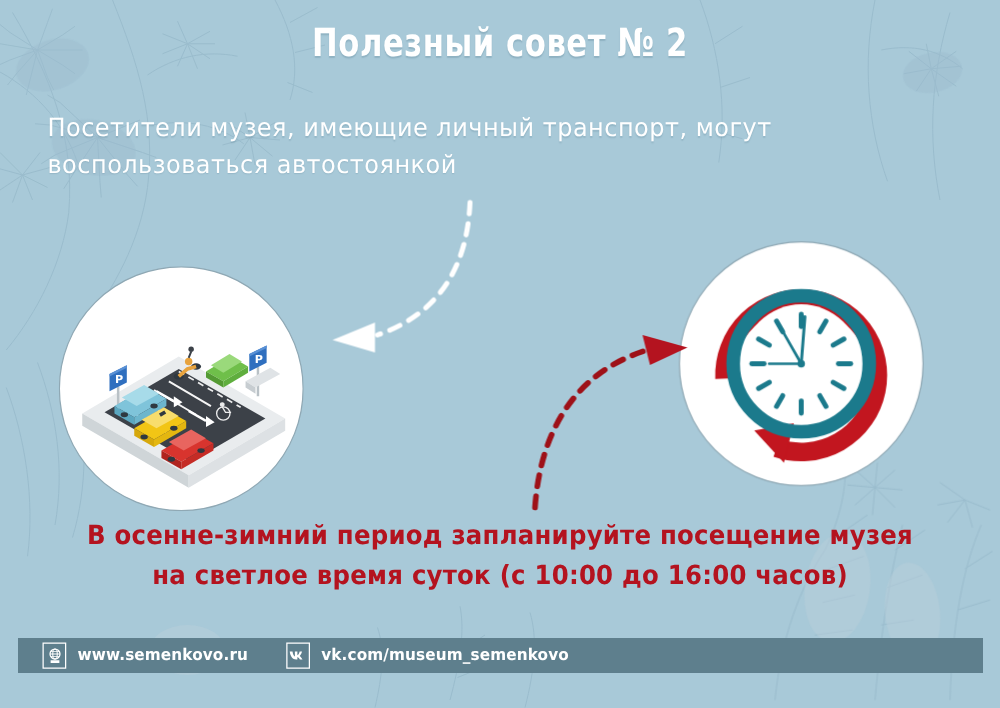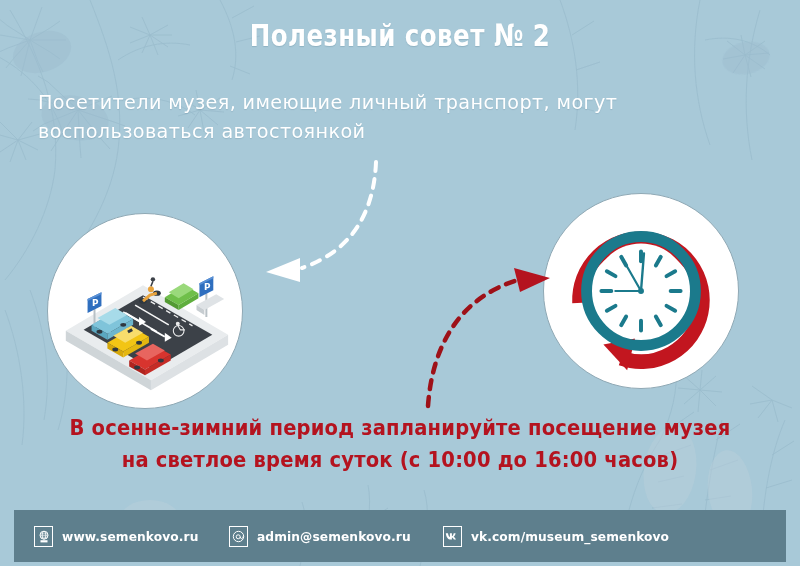--- a/index.html
+++ b/index.html
@@ -97,21 +97,21 @@
     transform-origin: center top;
   }
   .highlight .hl-line { display: block; }
 
   
   .footer-bar {
     position: absolute;
     left: 14px;
     right: 14px;
     top: 510px;
-    height: 52px;
+    height: 28px;
     background: #5e7f8d;
     display: flex;
     align-items: center;
     padding-left: 20px;
     box-sizing: border-box;
   }
   .contact-item {
     display: flex;
     align-items: center;
     margin-right: 22px;
@@ -394,30 +394,20 @@
           <ellipse cx="6" cy="5.2" rx="1.8" ry="4" fill="none" stroke="#ffffff" stroke-width="0.8"></ellipse>
           <line x1="2" y1="5.2" x2="10" y2="5.2" stroke="#ffffff" stroke-width="0.8"></line>
           <line x1="2.6" y1="3.2" x2="9.4" y2="3.2" stroke="#ffffff" stroke-width="0.6"></line>
           <line x1="2.6" y1="7.2" x2="9.4" y2="7.2" stroke="#ffffff" stroke-width="0.6"></line>
           <rect x="2.5" y="10.2" width="7" height="2.2" fill="#ffffff"></rect>
         </svg>
       </span>
       <span class="contact-text">www.semenkovo.ru</span>
     </div>
 
-    <div class="contact-item">
-      <span class="contact-icon">
-        <svg width="13" height="13" viewBox="0 0 13 13">
-          <circle cx="6.5" cy="6.5" r="5.2" fill="none" stroke="#ffffff" stroke-width="1"></circle>
-          <circle cx="6.2" cy="6.8" r="2" fill="none" stroke="#ffffff" stroke-width="1"></circle>
-          <path d="M8.2 6.8 C 8.2 9.4, 11.2 9.2, 11.2 6.2" fill="none" stroke="#ffffff" stroke-width="1"></path>
-        </svg>
-      </span>
-      <span class="contact-text">admin@semenkovo.ru</span>
-    </div>
 
 
     <div class="contact-item">
       <span class="contact-icon">
         <svg width="15" height="10" viewBox="0 0 15 10">
           <path d="M0.8 2.2 L3 2.2 C 3.3 4.4, 4.2 5.9, 4.9 6.1 L 4.9 2.2 L 6.9 2.2
                    L 6.9 5.2 C 7.7 5.0, 8.4 3.7, 8.7 2.2 L 10.6 2.2
                    C 10.3 4.0, 9.3 5.3, 8.7 5.8 C 9.3 6.2, 10.5 7.4, 11 8.6
                    L 8.9 8.6 C 8.5 7.6, 7.8 6.8, 6.9 6.5 L 6.9 8.6 L 5.9 8.6
                    C 3.0 8.6, 1.2 6.0, 0.8 2.2 Z" fill="#ffffff"></path>

